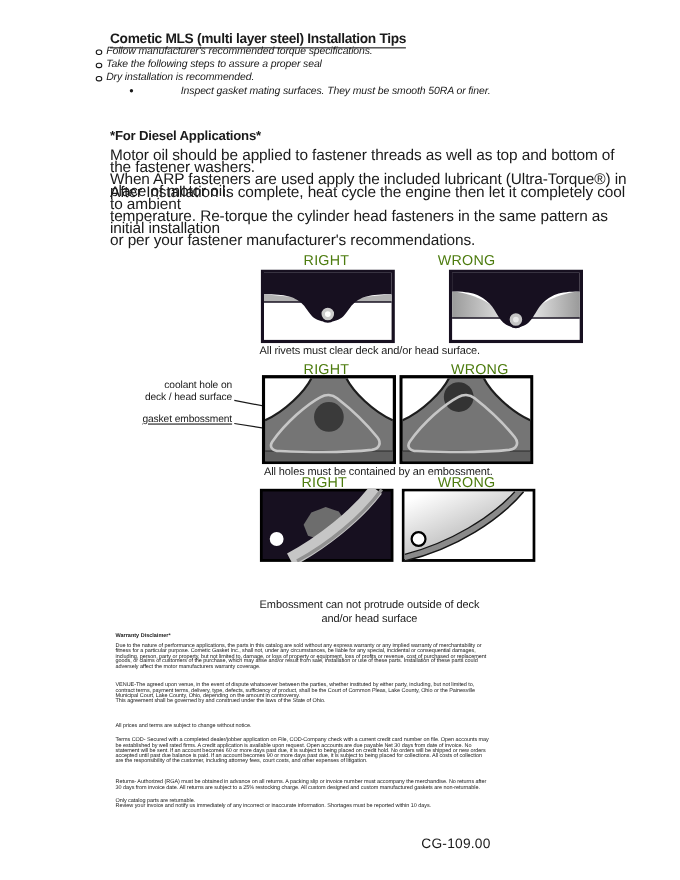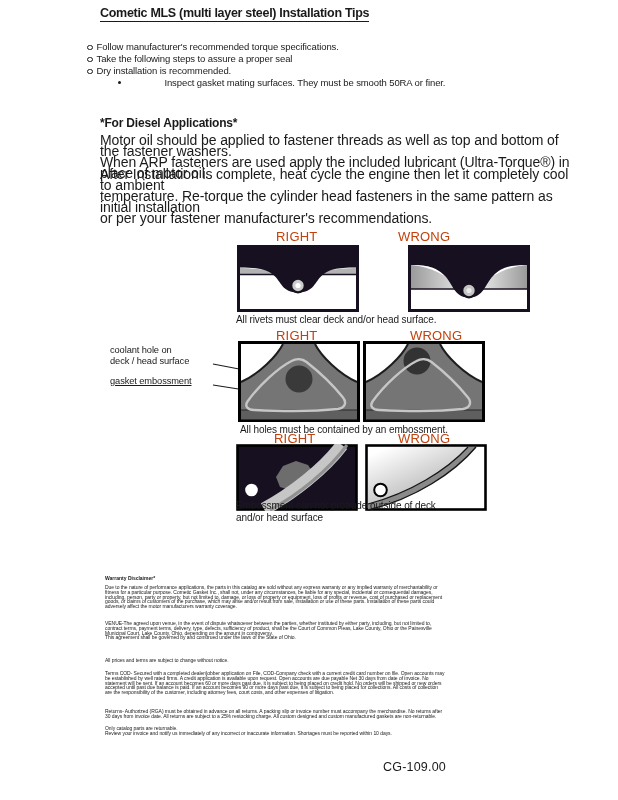--- a/index.html
+++ b/index.html
@@ -2,41 +2,41 @@
 <html><head>
 <meta charset="utf-8">
 <style>
   html,body{margin:0;padding:0;background:#fff;}
   .canvas{position:relative;width:618px;height:800px;background:#ffffff;overflow:hidden;
           font-family:"Liberation Sans",sans-serif;color:#1a1a1a;}
   .abs{position:absolute;}
   .pre{white-space:pre-line;}
   .title{font-size:12.5px;font-weight:bold;letter-spacing:-0.3px;border-bottom:1.5px solid #1a1a1a;
          padding-bottom:1px;display:inline-block;}
-  .tips{font-size:9.5px;letter-spacing:-0.1px;}
+  .tips{font-size:9.5px;letter-spacing:-0.1px;font-style:italic;}
   .tip-line{display:flex;align-items:flex-start;line-height:12px;white-space:nowrap;}
   .b-circle{width:3.5px;height:3.5px;border:1px solid #1a1a1a;border-radius:50%;margin:3.5px 4px 0 0;flex:none;}
   .b-dot{width:3.4px;height:3.4px;background:#1a1a1a;border-radius:50%;margin:4px 3px 0 0;flex:none;}
   .sub{margin-left:31px;gap:40px;}
   .h2{font-size:12px;font-weight:bold;letter-spacing:-0.2px;}
   .body-p{font-size:14px;line-height:11px;letter-spacing:-0.1px;width:470px;}
-  .rw-label{font-size:13px;color:#c2410c;letter-spacing:0.2px;}
+  .rw-label{font-size:13px;color:#4d7c0f;letter-spacing:0.2px;}
   .caption{font-size:10px;letter-spacing:-0.1px;line-height:11.5px;}
-  .annot{font-size:9.3px;line-height:10.5px;text-align:left;width:101px;letter-spacing:-0.1px;}
+  .annot{font-size:9.3px;line-height:10.5px;text-align:right;width:101px;letter-spacing:-0.1px;}
   .panel svg{display:block;}
   .w-head{font-size:5px;font-weight:bold;}
   .w-p{font-size:5px;line-height:4.8px;width:430px;letter-spacing:-0.05px;}
   .doc-code{font-size:12.5px;letter-spacing:0.2px;}
 </style>
 </head>
 <body>
 
 <div class="canvas">
 
-  <div class="abs" style="left:100px;top:3px;">
+  <div class="abs" style="left:100px;top:26px;">
     <span class="title">Cometic MLS (multi layer steel) Installation Tips</span>
   </div>
 
   <div class="abs tips" style="left:87px;top:41px;">
     <div class="tip-line">
       <span class="b-circle"></span>
       <span>Follow manufacturer's recommended torque specifications.</span>
     </div>
     <div class="tip-line">
       <span class="b-circle"></span>
@@ -157,21 +157,21 @@
         </linearGradient>
       </defs>
       <rect x="1.5" y="1.5" width="119" height="64" fill="#ffffff" stroke="#000000" stroke-width="2.6"></rect>
       <path d="M3,3 H103 C82,26 45,49 3,60 Z" fill="url(#r3w)"></path>
       <path d="M103,3 H111 C90,28 50,55 3,66 L3,60 C45,49 82,26 103,3 Z" fill="#8a8a8a"></path>
       <path d="M3,66 C50,55 90,28 111,3" stroke="#151515" stroke-width="1.4" fill="none"></path>
       <path d="M3,60 C45,49 82,26 103,3" stroke="#151515" stroke-width="1.2" fill="none"></path>
       <circle cx="15.5" cy="46" r="6.3" fill="#ffffff" stroke="#000000" stroke-width="2"></circle>
     </svg>
   </div>
-  <div class="abs caption pre" style="left:236px;top:500px;">Embossment can not protrude outside of deck
+  <div class="abs caption pre" style="left:236px;top:545px;text-align:center;">Embossment can not protrude outside of deck
 and/or head surface</div>
 
   <div class="abs w-head" style="left:105px;top:575px;">Warranty Disclaimer*</div>
   <div class="abs w-p pre" style="left:105px;top:585px;">Due to the nature of performance applications, the parts in this catalog are sold without any express warranty or any implied warranty of merchantability or
 fitness for a particular purpose.  Cometic Gasket Inc., shall not, under any circumstances, be liable for any special, incidental or consequential damages,
 including, person, party or property, but not limited to, damage, or loss of property or equipment, loss of profits or revenue, cost of purchased or replacement
 goods, or claims of customers of the purchase, which may arise and/or result from sale, installation or use of these parts.  Installation of these parts could
 adversely affect the motor manufacturers warranty coverage.</div>
   <div class="abs w-p pre" style="left:105px;top:621px;">VENUE-The agreed upon venue, in the event of dispute whatsoever between the parties, whether instituted by either party, including, but not limited to,
 contract terms, payment terms, delivery, type, defects, sufficiency of product, shall be the Court of Common Pleas, Lake County, Ohio or the Painesville

